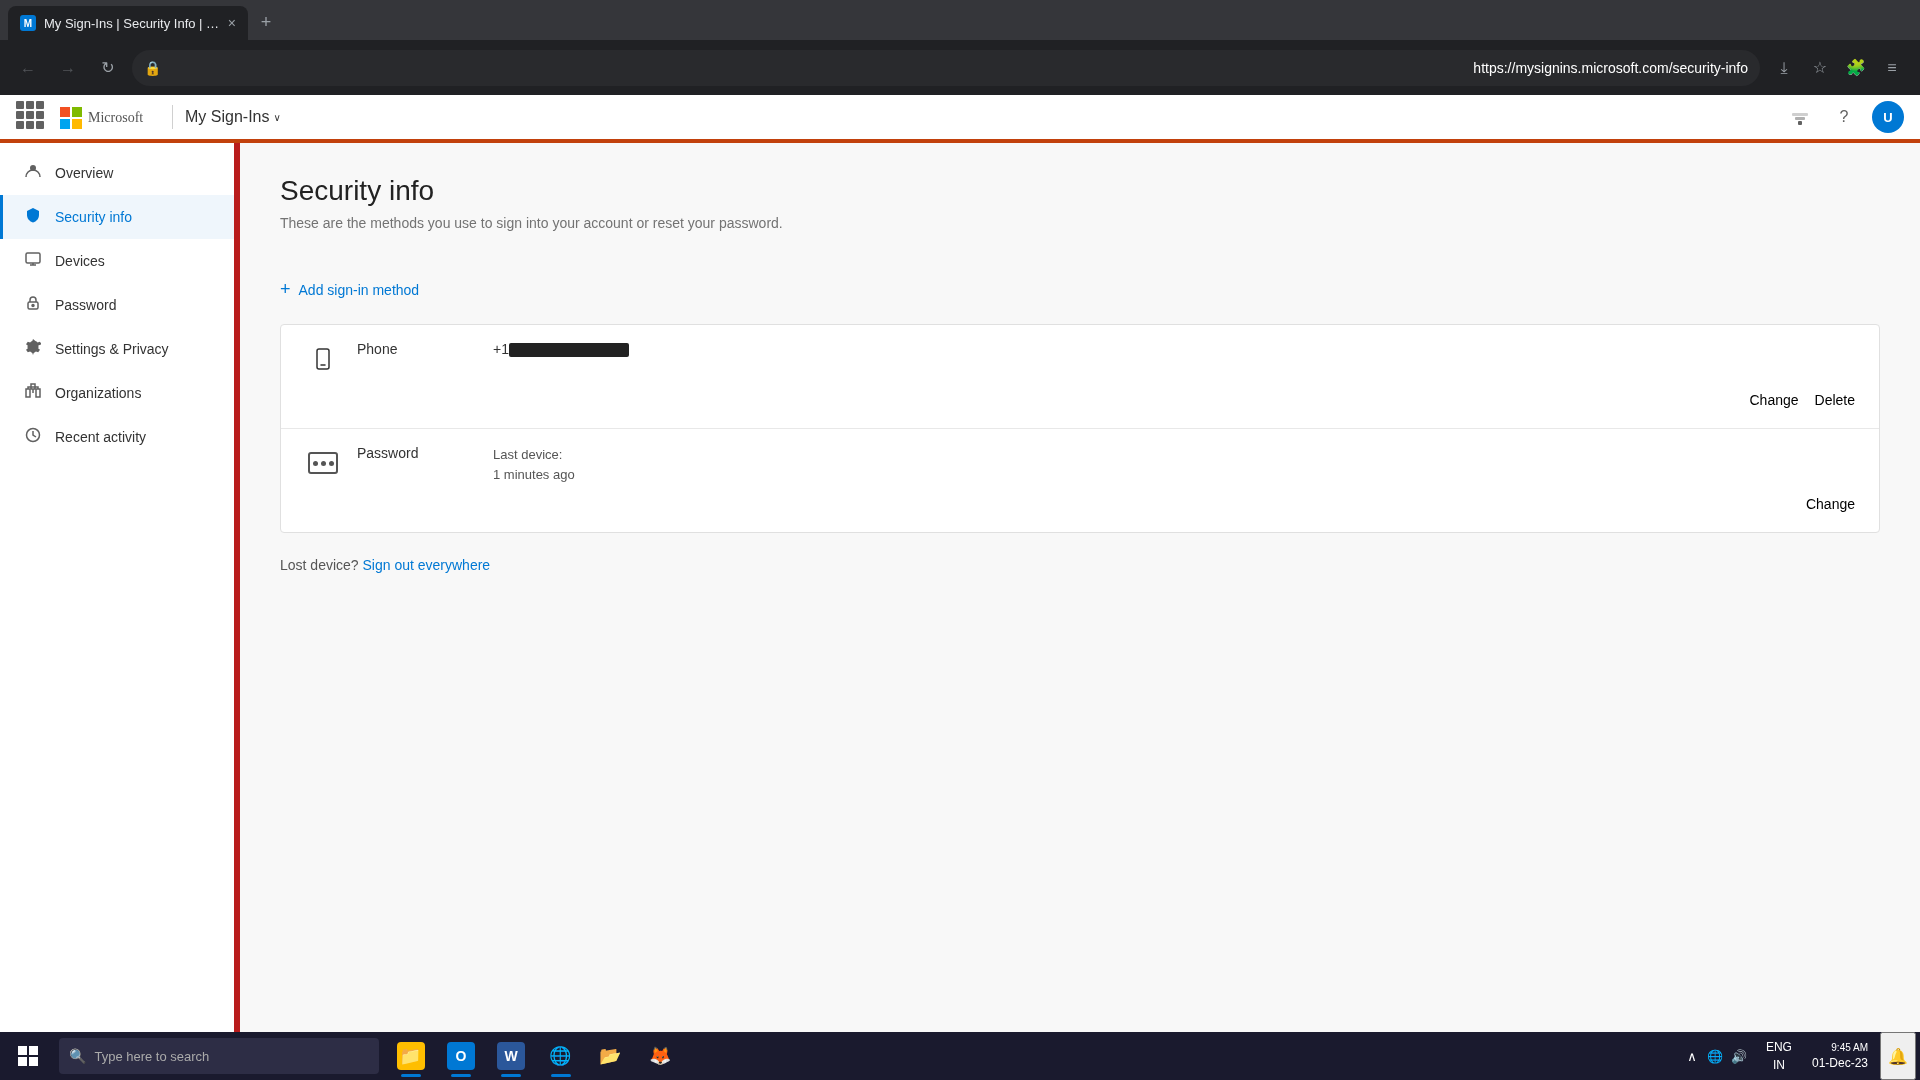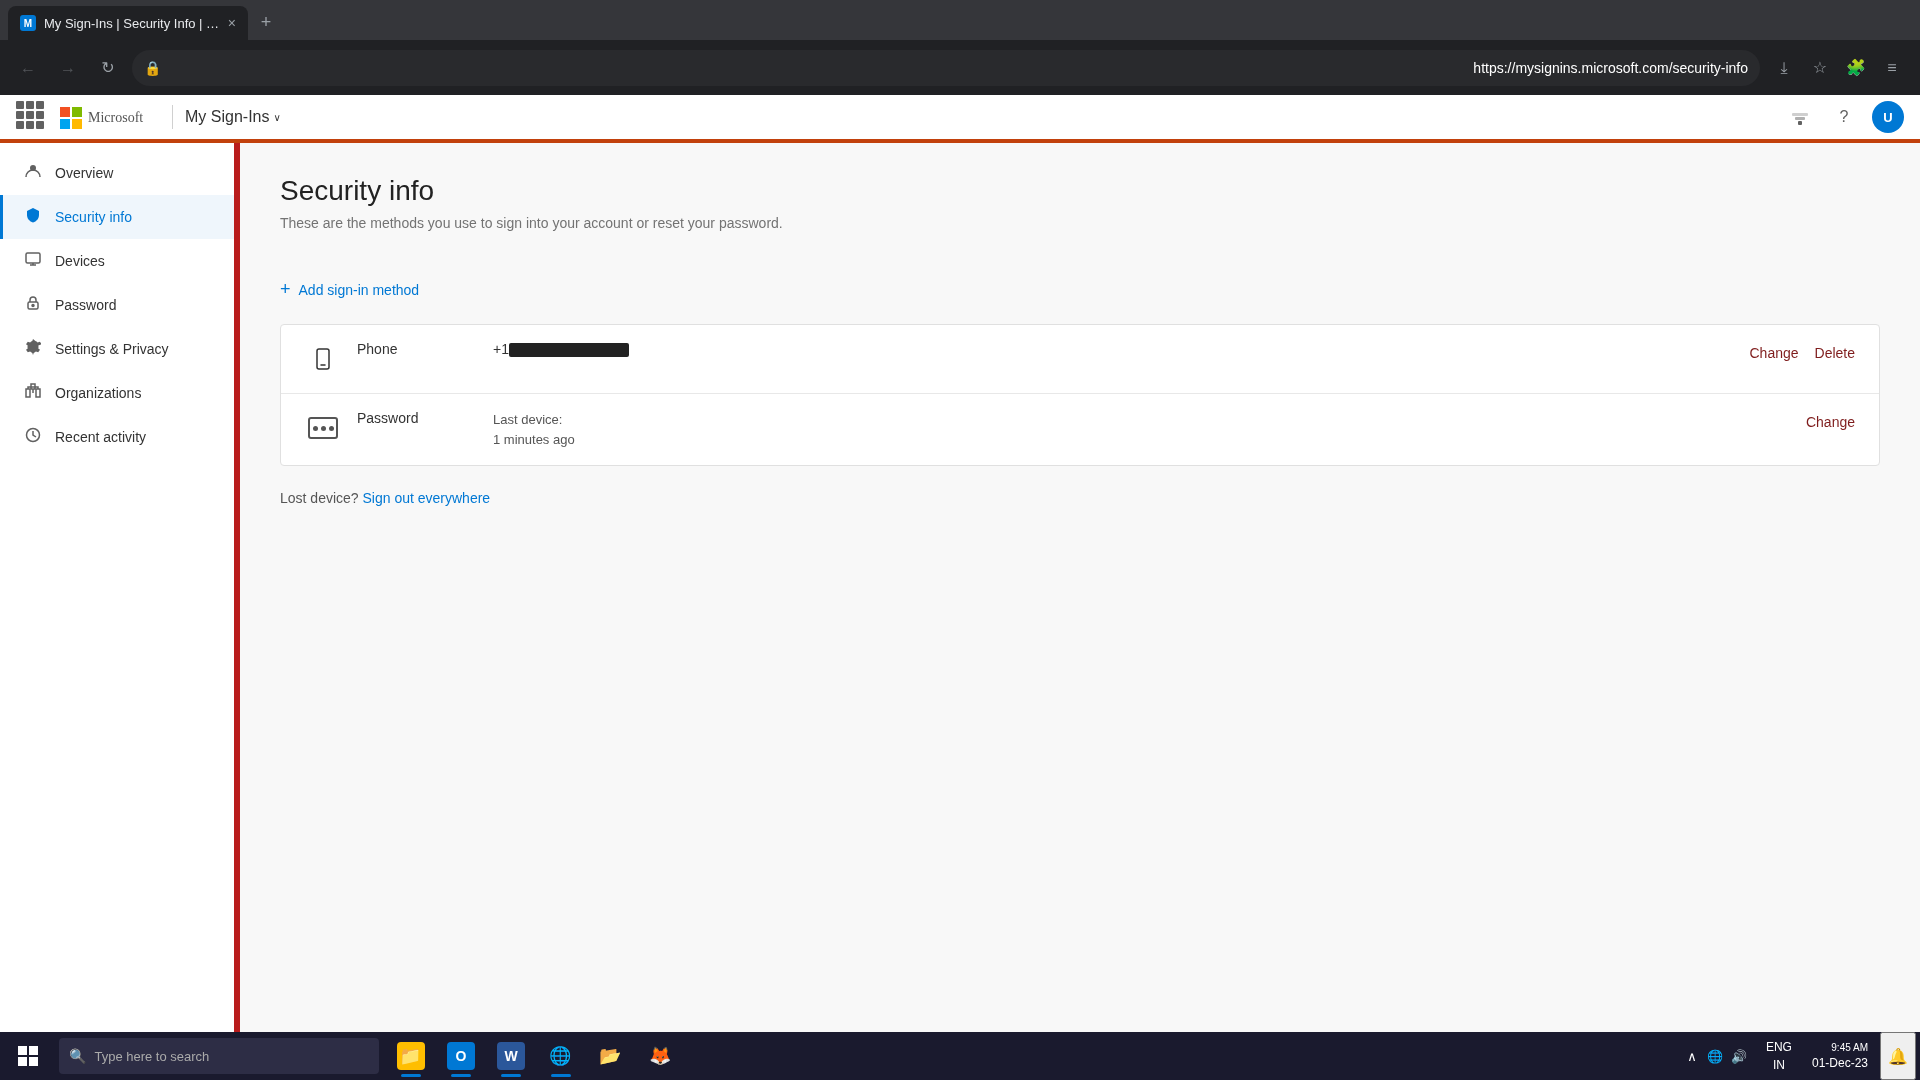--- a/index.html
+++ b/index.html
@@ -280,24 +280,25 @@
       line-height: 1.5;
     }
     .method-actions {
       display: flex;
       gap: 16px;
       align-items: center;
     }
     .method-action-btn {
       background: none;
       border: none;
-      color: #7f1d1d;
+      color: #000000;
       font-size: 14px;
       cursor: pointer;
       padding: 4px 0;
+      margin-top: 47px;
     }
 
     
     .lost-device {
       font-size: 14px;
       color: #555;
     }
     .lost-device a {
       color: #0078d4;
       text-decoration: none;

